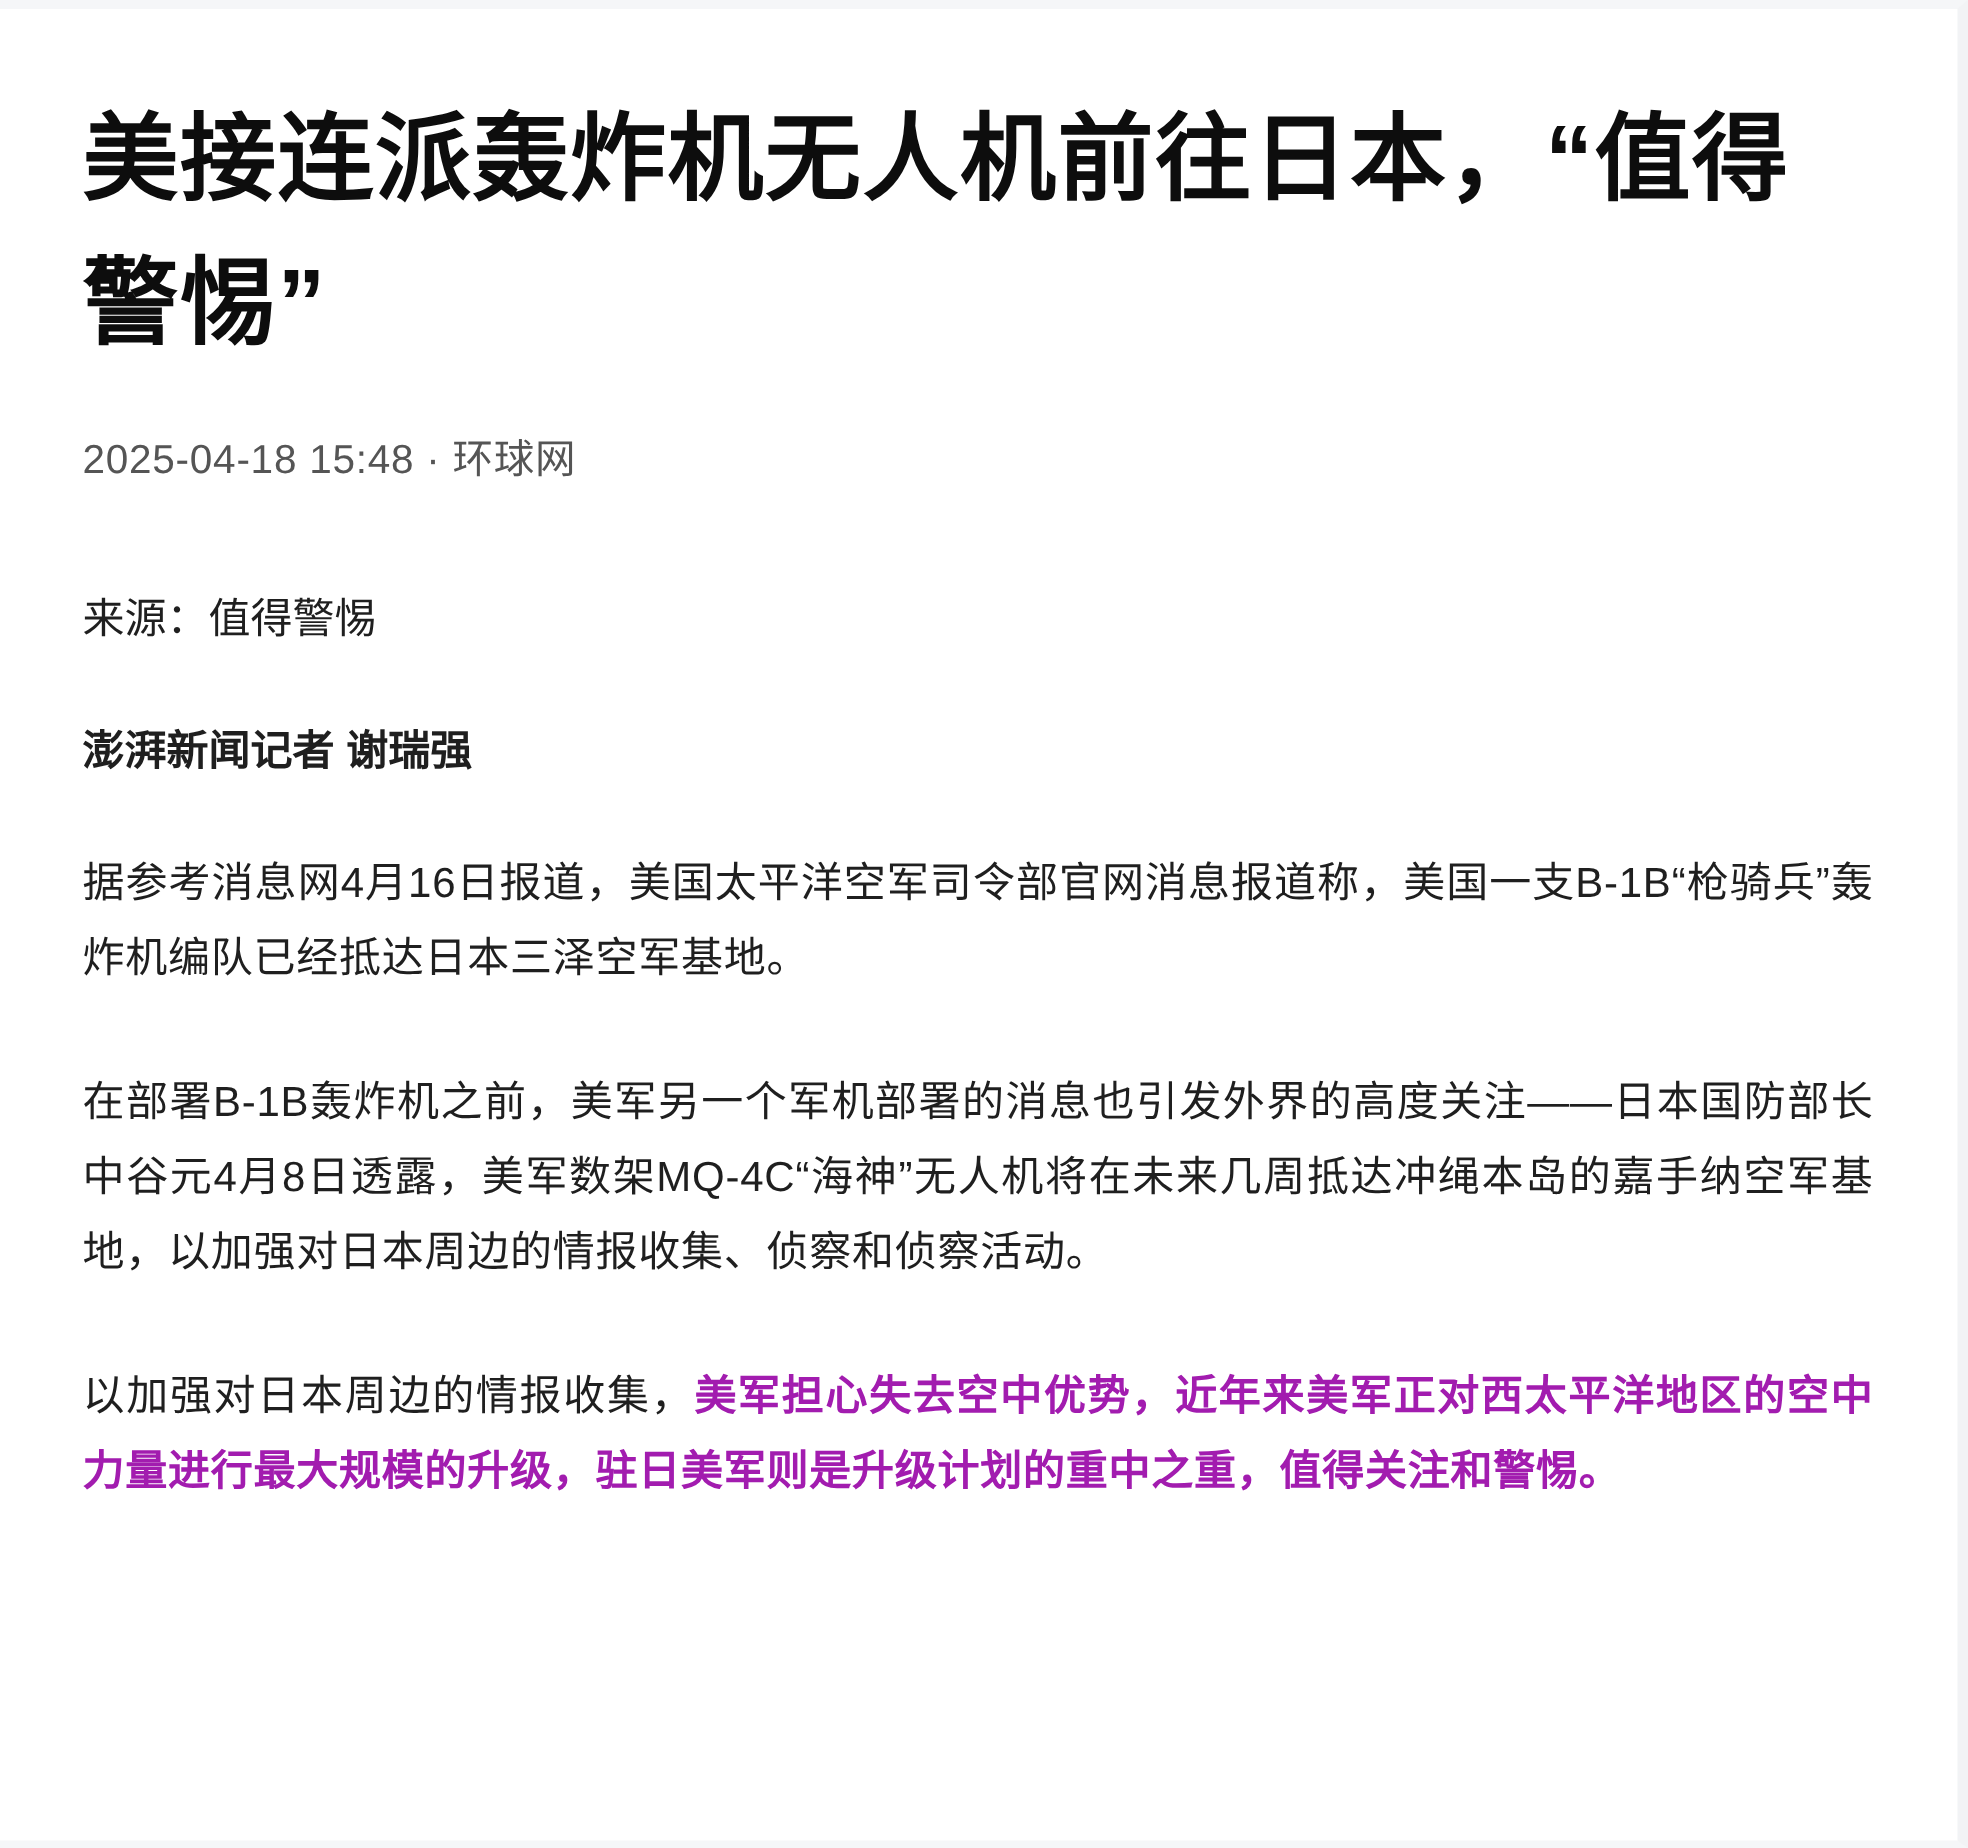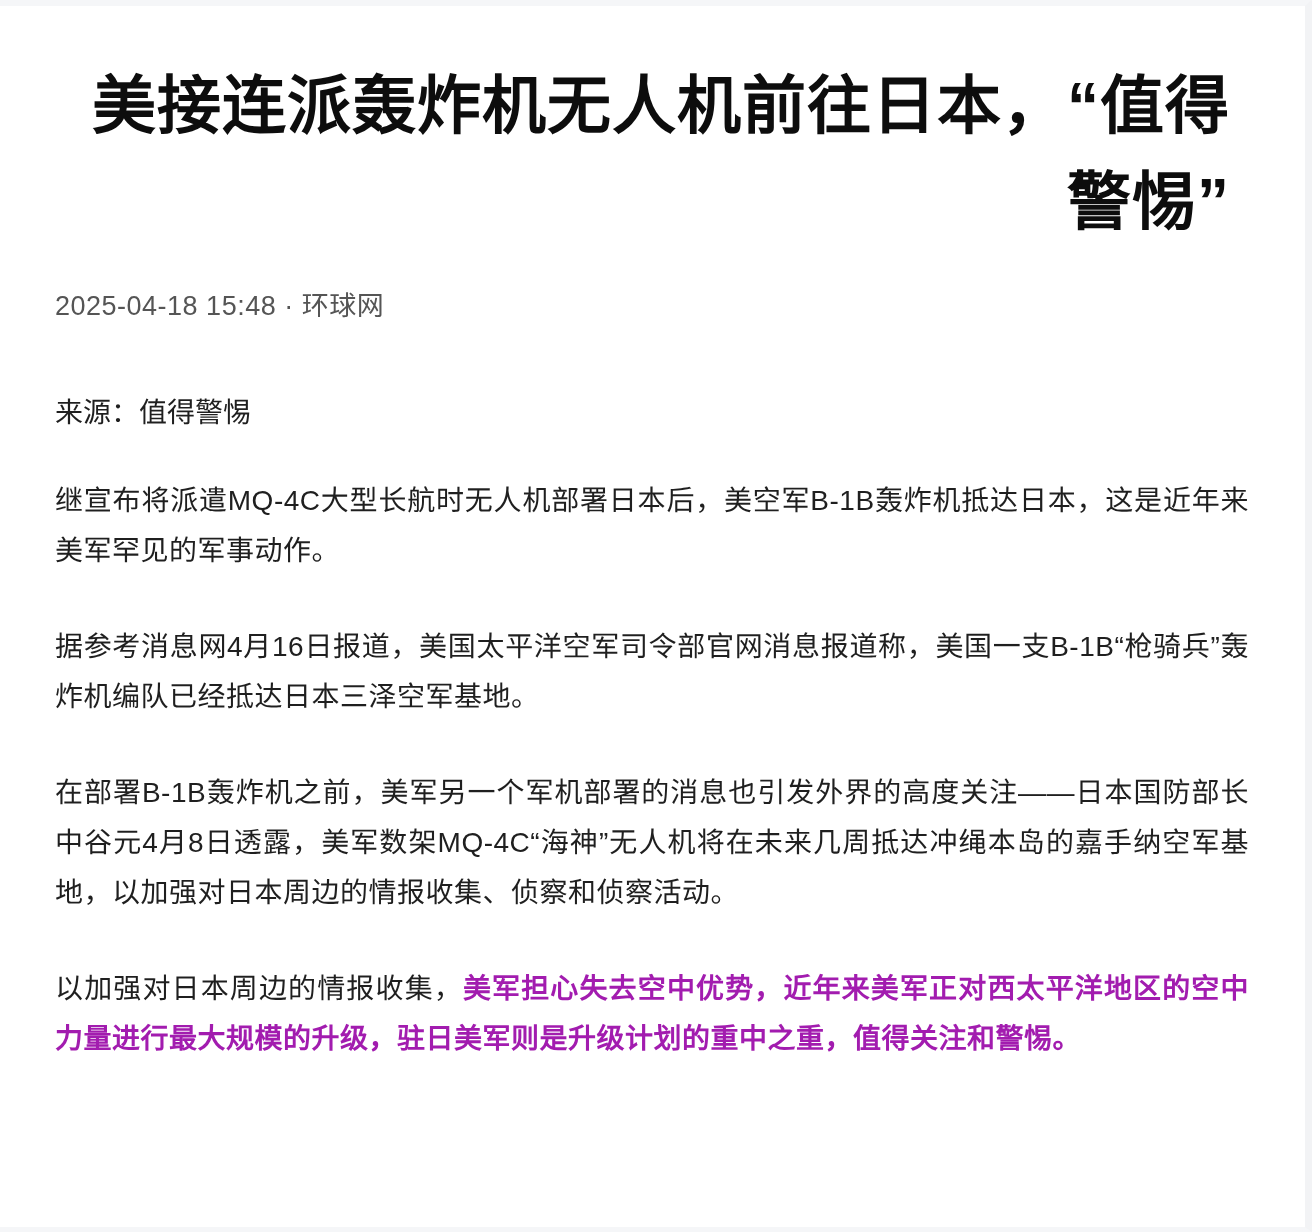--- a/index.html
+++ b/index.html
@@ -29,21 +29,20 @@
     padding: 52px 56px 0 55px;
   }
   .article-title {
     margin: 0;
     max-width: 1175px;
     font-size: 64px;
     line-height: 1.5;
     font-weight: bold;
     color: #0d0d0d;
     letter-spacing: 1px;
-    text-align: right;
   }
   .article-meta {
     margin-top: 40px;
     font-size: 27px;
     line-height: 32px;
     color: #555555;
     letter-spacing: 0.5px;
   }
   .article-meta .sep {
     padding: 0 8px;
@@ -83,22 +82,22 @@
   <article class="article">
 
     <h1 class="article-title">美接连派轰炸机无人机前往日本，“值得警惕”</h1>
 
     <div class="article-meta">
       <span>2025-04-18 15:48</span><span class="sep">·</span><span>环球网</span>
     </div>
 
     <p class="source-line">来源：值得警惕</p>
 
+    <p class="byline">澎湃新闻记者 谢瑞强</p>
 
-    <p class="body-paragraph">继宣布将派遣MQ-4C大型长航时无人机部署日本后，美空军B-1B轰炸机抵达日本，这是近年来美军罕见的军事动作。</p>
 
     <p class="body-paragraph">据参考消息网4月16日报道，美国太平洋空军司令部官网消息报道称，美国一支B-1B“枪骑兵”轰炸机编队已经抵达日本三泽空军基地。</p>
 
     <p class="body-paragraph">在部署B-1B轰炸机之前，美军另一个军机部署的消息也引发外界的高度关注——日本国防部长中谷元4月8日透露，美军数架MQ-4C“海神”无人机将在未来几周抵达冲绳本岛的嘉手纳空军基地，以加强对日本周边的情报收集、侦察和侦察活动。</p>
 
     <p class="body-paragraph">
       <span>以加强对日本周边的情报收集，</span><strong>美军担心失去空中优势，近年来美军正对西太平洋地区的空中力量进行最大规模的升级，驻日美军则是升级计划的重中之重，值得关注和警惕。</strong>
     </p>
 
   </article>

